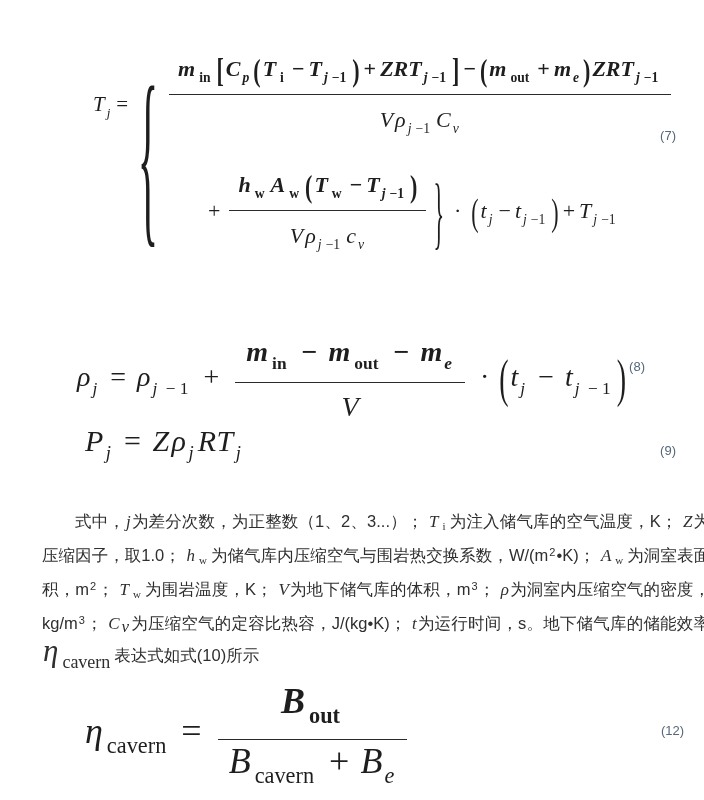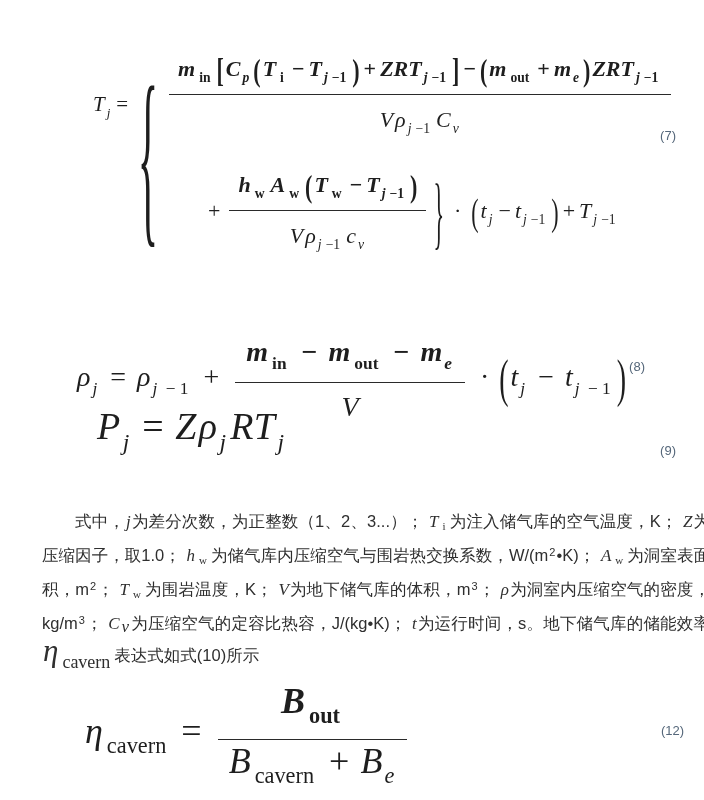--- a/index.html
+++ b/index.html
@@ -32,21 +32,21 @@
   .brace-glyph{font-size:50px;transform:scale(0.85,3.9);display:block;font-family:"Liberation Serif",serif;color:#1e1e1e;}
   .eq7-line1{position:absolute;left:163px;top:34px;}
   .eq7-line2{position:absolute;left:205px;top:150px;}
 
   
   .eq8{left:76px;top:288px;font-size:28px;margin-top:48px;}
   .eq8 .num{padding:0 10px 8px;}
   .eq8 .den{padding:8px 10px 0;}
 
   
-  .eq9{left:84px;top:404px;font-size:38px;letter-spacing:0.5px;margin-left:12px;}
+  .eq9{left:84px;top:424px;font-size:30px;letter-spacing:0.5px;}
 
   
   .eq10{left:84px;top:678px;font-size:36px;}
   .eq10 .num{padding:2px 10px 10px;}
   .eq10 .den{padding:0 10px 2px;}
 
   .wop{margin:0 10px;}
   .cdot{margin:0 9px;}
 
   

